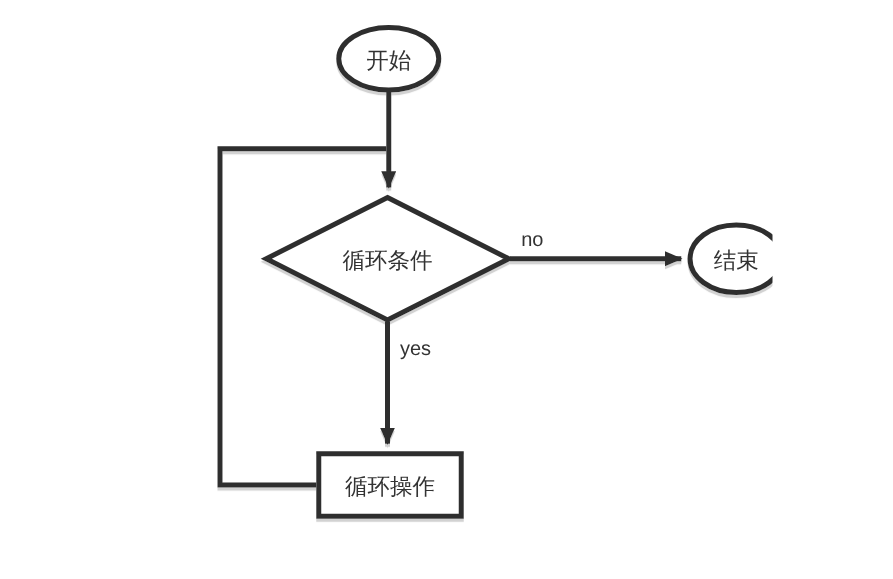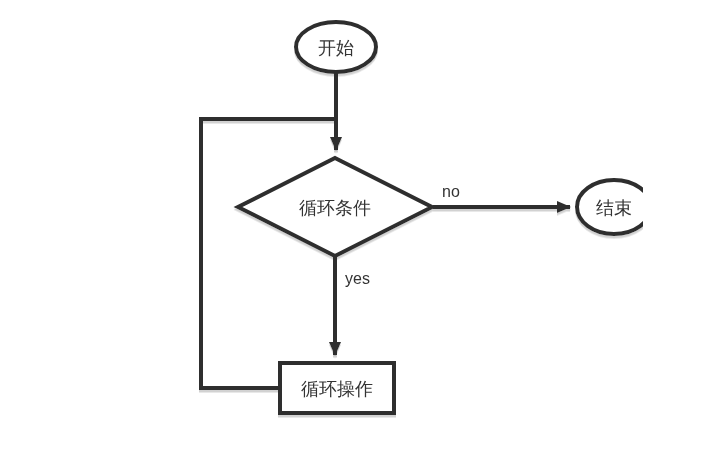--- a/index.html
+++ b/index.html
@@ -7,21 +7,20 @@
     padding: 0;
     background: #ffffff;
   }
   .canvas {
     position: relative;
     width: 618px;
     height: 463px;
     background: #ffffff;
     overflow: hidden;
     font-family: "Liberation Sans", "DejaVu Sans", sans-serif;
-    padding-left: 25px;
   }
   svg { display: block; }
   .shape {
     fill: #ffffff;
     stroke: #2e2e2e;
     stroke-width: 4;
   }
   .edge {
     fill: none;
     stroke: #2e2e2e;

